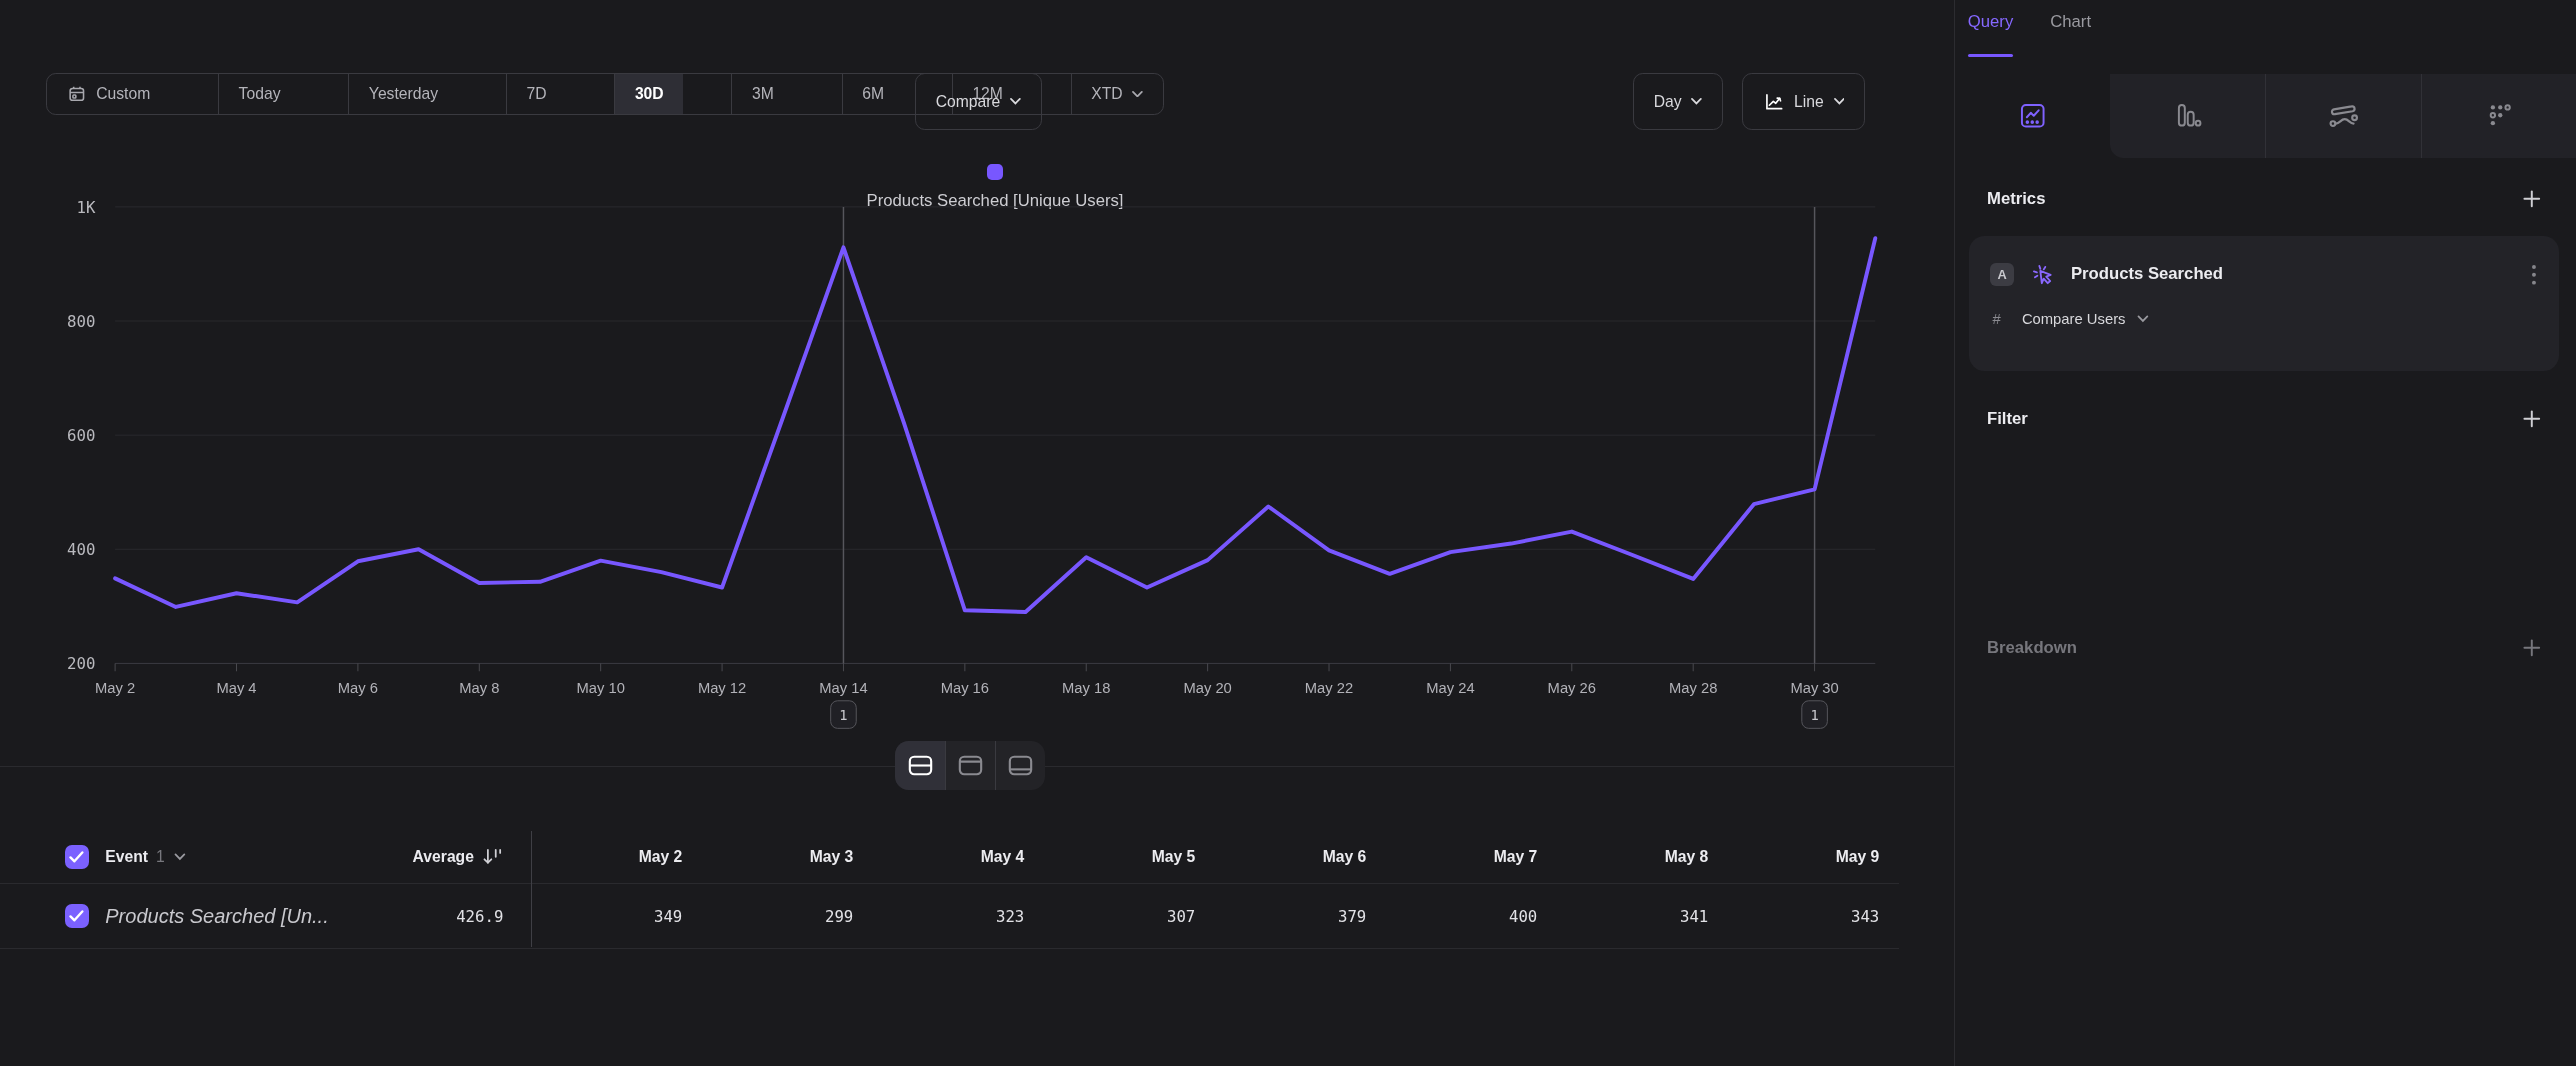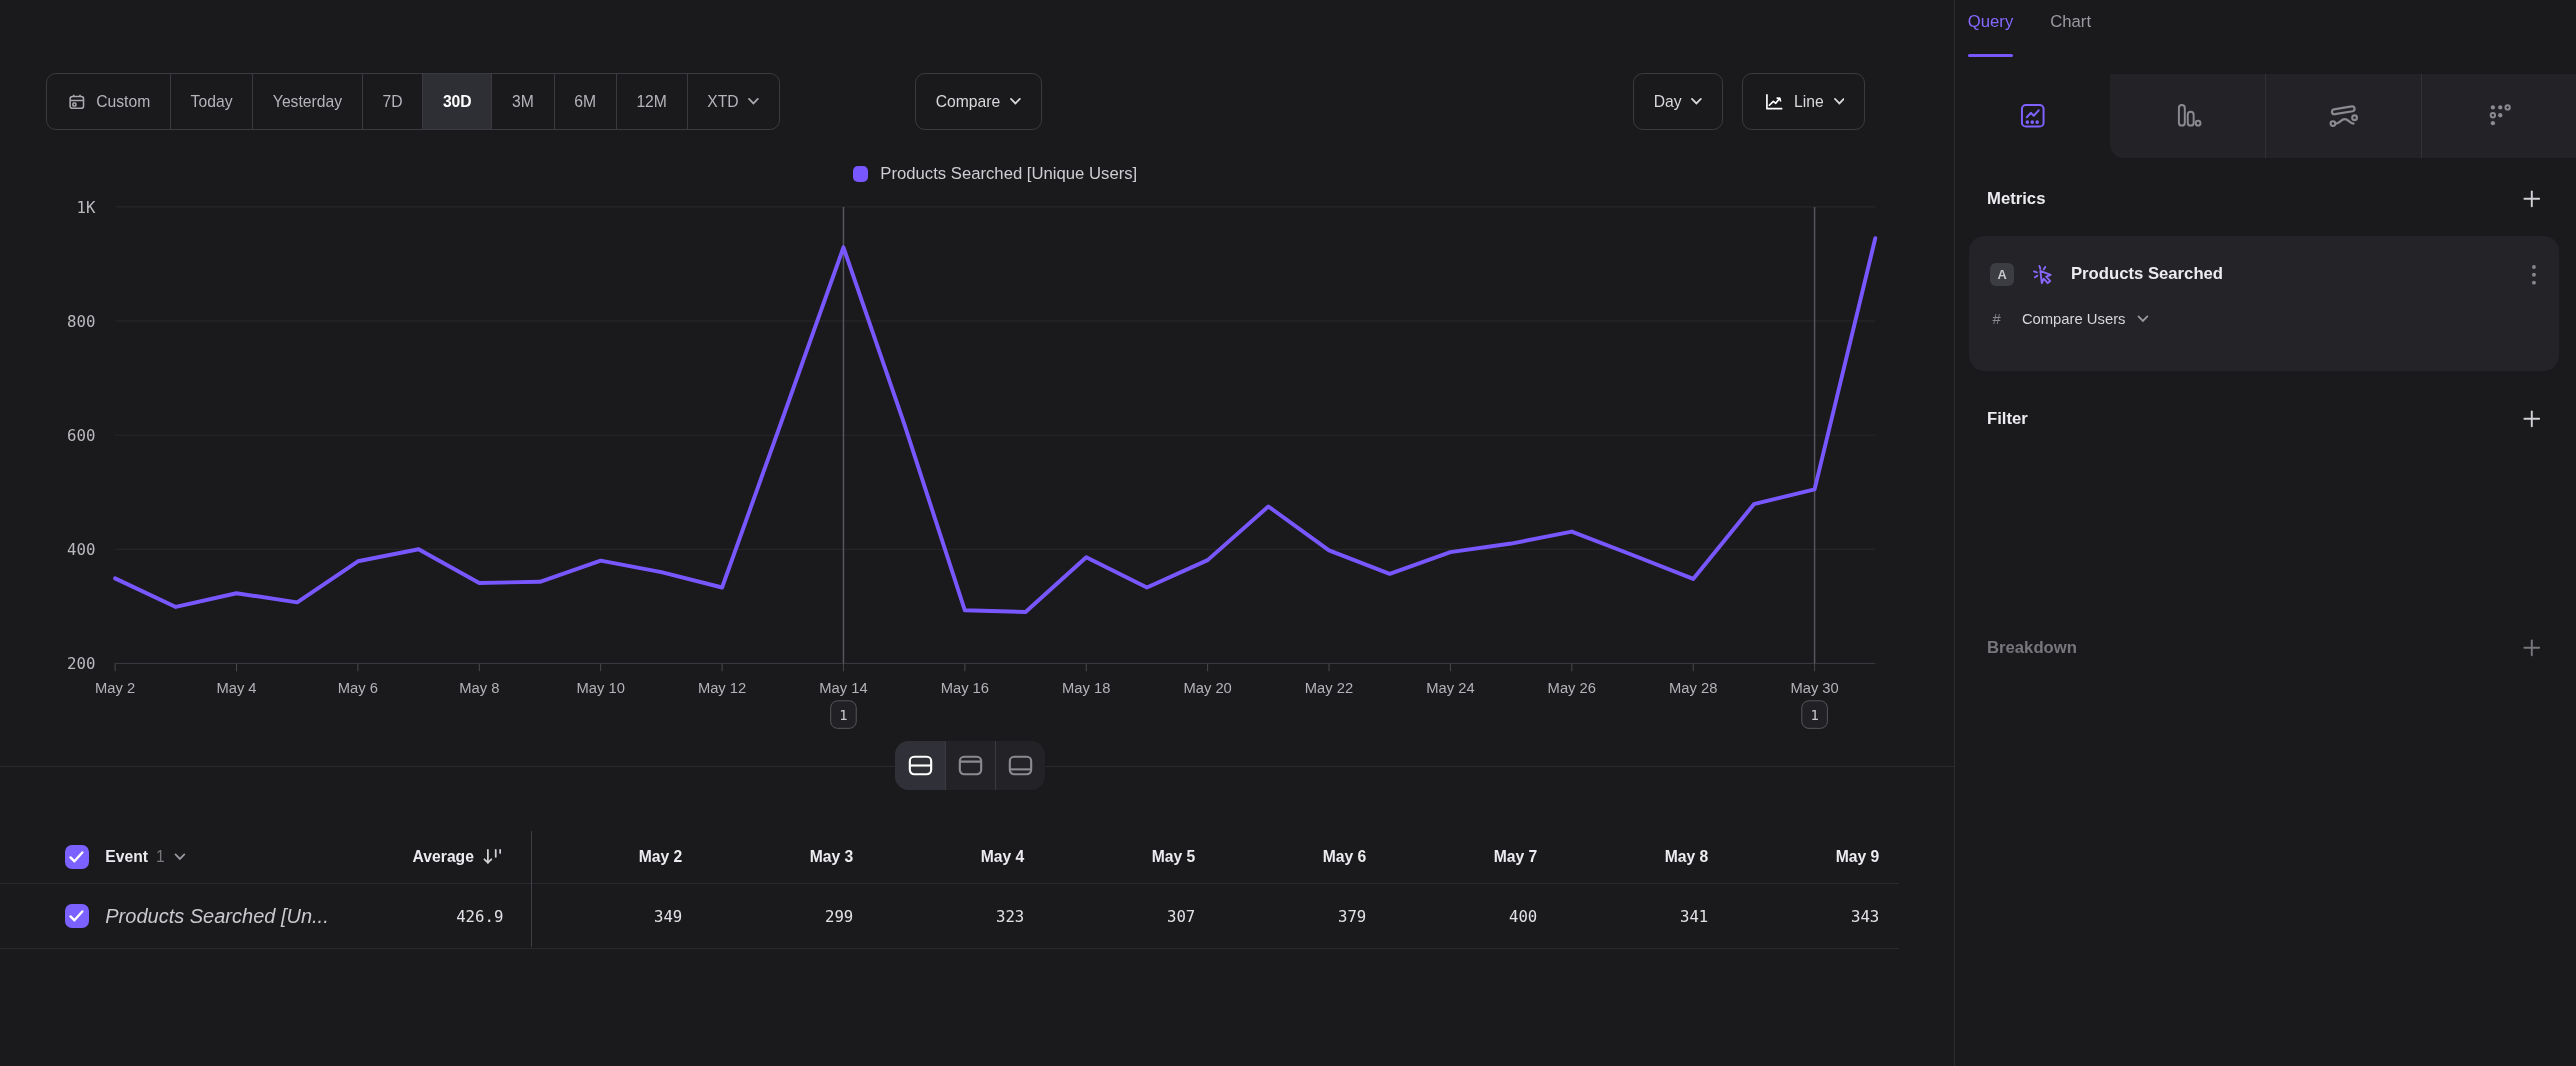--- a/index.html
+++ b/index.html
@@ -1,33 +1,33 @@
 <!DOCTYPE html>
 <html><head>
 <meta charset="utf-8">
 <style>
   html,body{margin:0;padding:0;background:#101013;}
   .app{position:relative;width:2576px;height:1067px;background:#1a1a1d;overflow:hidden;
        font-family:"Liberation Sans",sans-serif;color:#ececf0;}
   .mono{font-family:"DejaVu Sans Mono",monospace;}
   
-  .seg-control{position:absolute;top:73px;left:46px;height:57px;display:flex;align-items:stretch;
-       border:1px solid #3a3a40;border-radius:9.8px;overflow:hidden;box-sizing:border-box;}
+  .seg-control{position:absolute;top:73px;left:46px;height:42px;display:flex;align-items:stretch;
+       border:1px solid #3a3a40;border-radius:9.8px;overflow:hidden;box-sizing:border-box;gap:48px;}
   .seg{display:flex;align-items:center;justify-content:center;gap:9.8px;padding:0 19.7px;
        background:transparent;border:none;border-left:1px solid #3a3a40;cursor:pointer;
        color:#b4b4ba;font-size:15.7px;font-family:inherit;white-space:nowrap;}
   .seg:first-child{border-left:none;}
   .seg.active{background:#2e2e35;color:#ffffff;font-weight:700;}
   .pill-btn{position:absolute;top:73px;height:57px;display:flex;align-items:center;gap:9.8px;
        padding:0 19.7px;background:transparent;border:1px solid #3a3a40;border-radius:9.8px;
        color:#d9d9dd;font-size:15.7px;font-family:inherit;cursor:pointer;box-sizing:border-box;}
   .icon{display:inline-flex;align-items:center;justify-content:center;flex:none;}
   
   .legend{position:absolute;top:164px;left:115px;width:1760px;display:flex;align-items:center;
-       justify-content:center;gap:11.8px;font-size:16.7px;font-weight:500;color:#cdcdd2;}
+       justify-content:center;gap:11.8px;font-size:16.7px;font-weight:500;color:#cdcdd2;flex-direction:column;}
   .legend .swatch{width:15.7px;height:15.7px;border-radius:4.9px;background:#7857ff;}
   
   #chart-svg{position:absolute;top:0;left:0;}
   .divider-h{position:absolute;top:766px;left:0;width:1954px;height:1px;background:#2a2a2e;}
   
   .view-toggle{position:absolute;top:741px;left:895px;height:49px;display:flex;align-items:stretch;
        background:#232327;border-radius:13.8px;overflow:hidden;}
   .vt-btn{width:50px;display:flex;align-items:center;justify-content:center;background:transparent;
        border:none;border-left:1px solid #3a3a40;cursor:pointer;color:#8a8a90;}
   .vt-btn:first-child{border-left:none;}

